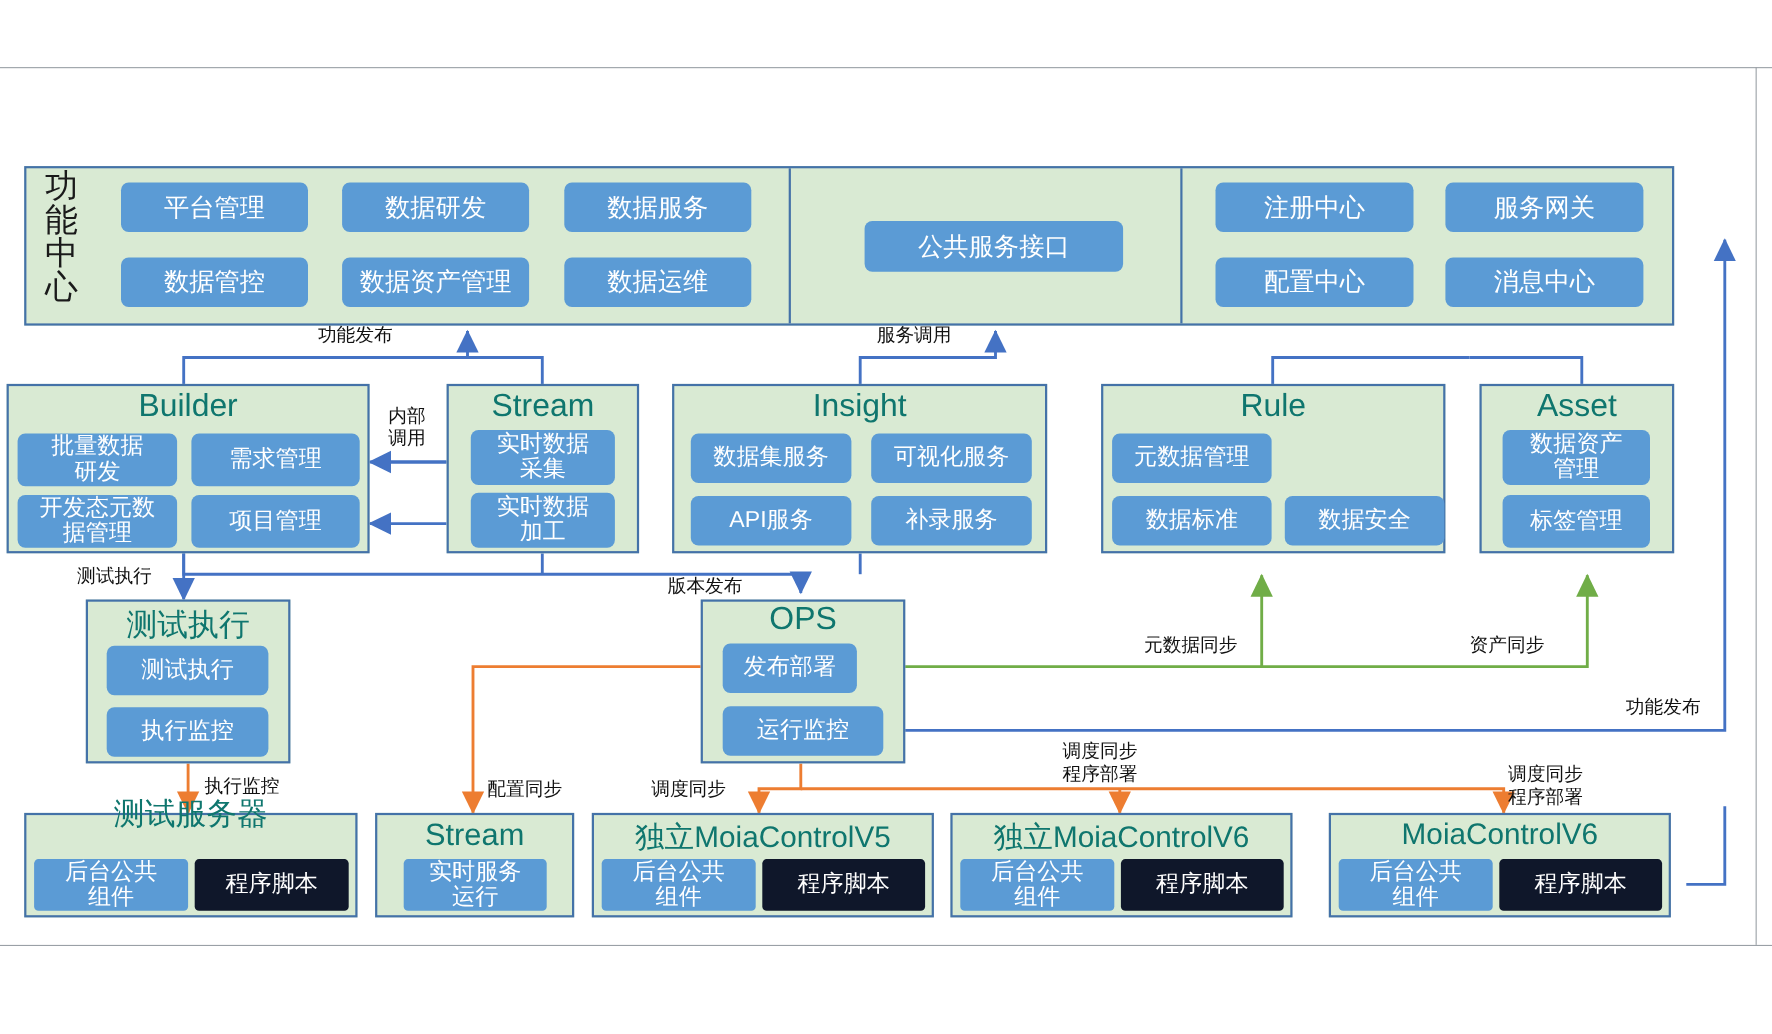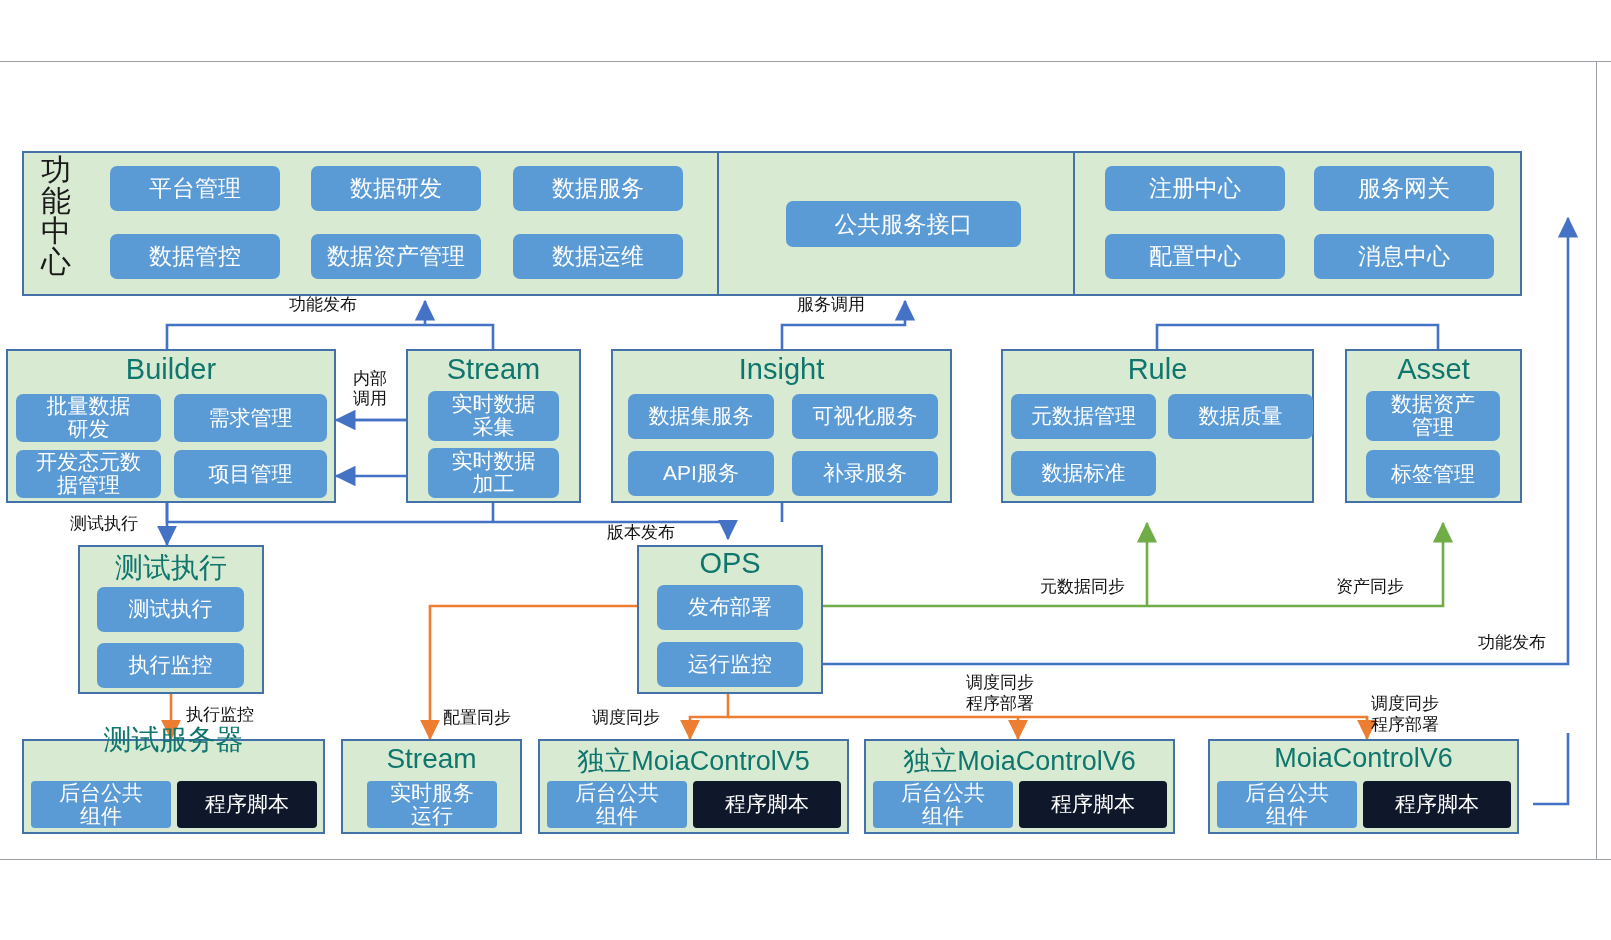--- a/index.html
+++ b/index.html
@@ -159,37 +159,37 @@
   <div class="panel" style="left:611px;top:316px;width:341px;height:154px;"></div>
   <div class="panel-title" style="left:611px;top:320px;width:341px;font-size:29px;">Insight</div>
   <div class="chip" style="left:628px;top:361px;width:146px;height:45px;font-size:21px;">数据集服务</div>
   <div class="chip" style="left:792px;top:361px;width:146px;height:45px;font-size:21px;">可视化服务</div>
   <div class="chip" style="left:628px;top:418px;width:146px;height:45px;font-size:21px;">API服务</div>
   <div class="chip" style="left:792px;top:418px;width:146px;height:45px;font-size:21px;">补录服务</div>
 
   <div class="panel" style="left:1001px;top:316px;width:313px;height:154px;"></div>
   <div class="panel-title" style="left:1001px;top:320px;width:313px;font-size:29px;">Rule</div>
   <div class="chip" style="left:1011px;top:361px;width:145px;height:45px;font-size:21px;">元数据管理</div>
-  <div class="chip" style="left:1168px;top:361px;width:145px;height:45px;font-size:21px;">数据质量</div>
   <div class="chip" style="left:1011px;top:418px;width:145px;height:45px;font-size:21px;">数据标准</div>
+  <div class="chip" style="left:1168px;top:418px;width:145px;height:45px;font-size:21px;">数据安全</div>
 
   <div class="panel" style="left:1345px;top:316px;width:177px;height:154px;"></div>
   <div class="panel-title" style="left:1345px;top:320px;width:177px;font-size:29px;">Asset</div>
   <div class="chip" style="left:1366px;top:417px;width:134px;height:48px;font-size:21px;">标签管理</div>
   <div class="chip" style="left:1366px;top:358px;width:134px;height:50px;font-size:21px;white-space:pre-line;">数据资产
 管理</div>
 
   <div class="panel" style="left:78px;top:512px;width:186px;height:149px;"></div>
   <div class="panel-title" style="left:78px;top:516px;width:186px;font-size:28px;">测试执行</div>
   <div class="chip" style="left:97px;top:554px;width:147px;height:45px;font-size:21px;">测试执行</div>
   <div class="chip" style="left:97px;top:610px;width:147px;height:45px;font-size:21px;">执行监控</div>
 
   <div class="panel" style="left:637px;top:512px;width:186px;height:149px;"></div>
   <div class="panel-title" style="left:637px;top:514px;width:186px;font-size:29px;">OPS</div>
-  <div class="chip" style="left:657px;top:552px;width:146px;height:45px;font-size:21px;">发布部署</div>
+  <div class="chip" style="left:657px;top:552px;width:122px;height:45px;font-size:21px;">发布部署</div>
   <div class="chip" style="left:657px;top:609px;width:146px;height:45px;font-size:21px;">运行监控</div>
 
   <div class="panel" style="left:22px;top:706px;width:303px;height:95px;"></div>
   <div class="panel-title" style="left:22px;top:688px;width:303px;font-size:28px;text-align:center;">测试服务器</div>
   <div class="chip sq" style="left:31px;top:748px;width:140px;height:47px;font-size:21px;white-space:pre-line;">后台公共
 组件</div>
   <div class="chip orange" style="left:177px;top:748px;width:140px;height:47px;font-size:21px;">程序脚本</div>
 
   <div class="panel" style="left:341px;top:706px;width:181px;height:95px;"></div>
   <div class="panel-title" style="left:341px;top:710px;width:181px;font-size:28px;">Stream</div>

